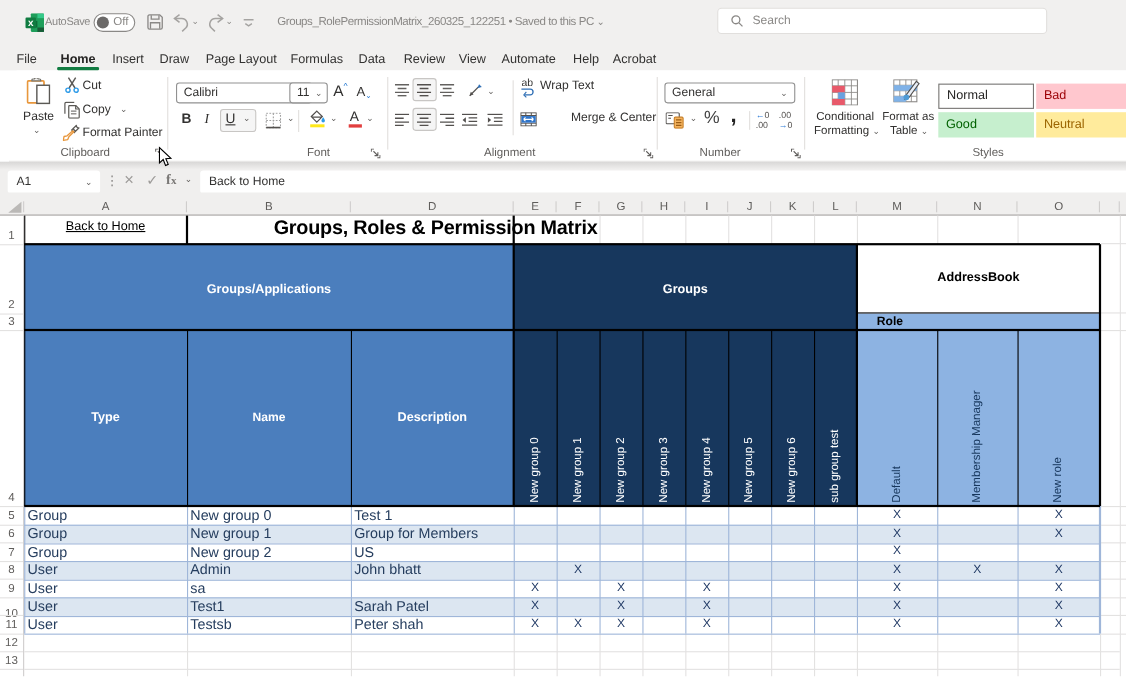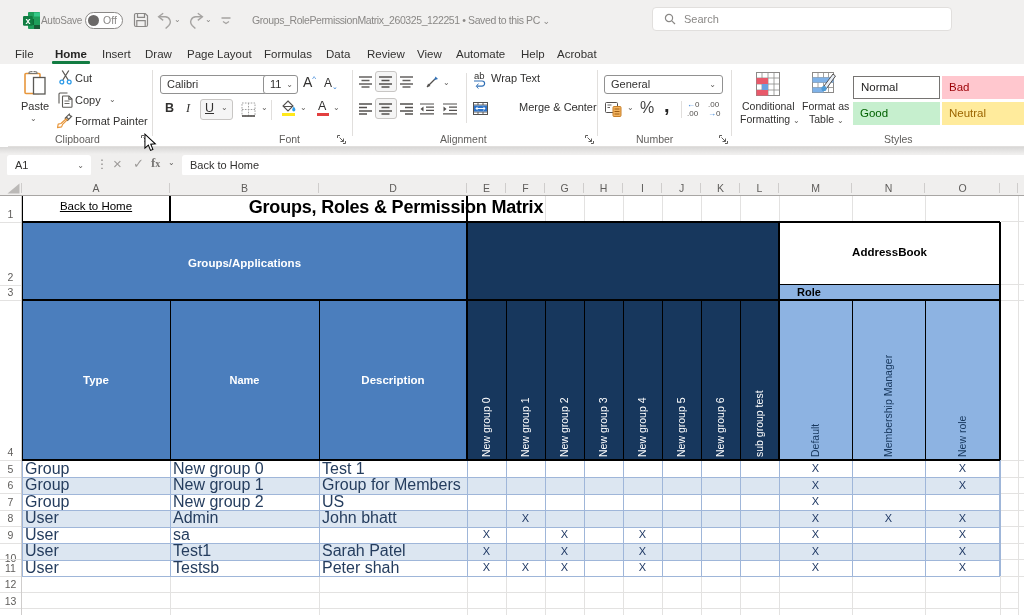--- a/index.html
+++ b/index.html
@@ -30,21 +30,21 @@
   .rh { position:absolute; left:0; width:21px; text-align:center; font-size:10.5px; color:#5f5d5b; }
   .gl { position:absolute; background:#e3e2e1; }
   .cell { position:absolute; font-size:11px; }
   .dkblue { background:#17375d; }
   .mdblue { background:#4b7ebd; }
   .ltblue { background:#8db3e2; }
   .band { background:#dce6f1; }
   .rot { position:absolute; top:277px; font-size:10.5px; line-height:13px; white-space:nowrap; transform:rotate(-90deg); transform-origin:0 0; }
   .blk { position:absolute; background:#000; }
   .xm { position:absolute; font-size:11px; color:#1f3864; text-align:center; }
-  .dtxt { position:absolute; font-size:16px; color:#253d5e; line-height:16px; padding-left:3px; white-space:nowrap; }
+  .dtxt { position:absolute; font-size:13px; color:#253d5e; line-height:16px; padding-left:3px; white-space:nowrap; }
 </style>
 </head>
 <body>
 <div id="top" class="abs">
 
   <svg class="abs" style="left:23px;top:12px" width="17" height="17" viewBox="0 0 17 17">
     <rect x="5" y="0" width="12" height="17" rx="1" fill="#1e9e5a"></rect>
     <rect x="11" y="0.5" width="6" height="4" fill="#35c989"></rect>
     <rect x="11" y="13" width="6" height="4" fill="#185c37"></rect>
     <rect x="5" y="7" width="6" height="6" fill="#0e6b38"></rect>
@@ -382,20 +382,21 @@
   <div class="gl" style="left:1000px;top:396px;width:1px;height:39px;"></div>
 
   <div class="cell mdblue" style="left:22px;top:42px;width:445px;height:78px;"></div>
   <div class="cell dkblue" style="left:467px;top:42px;width:312px;height:78px;"></div>
   <div class="cell ltblue" style="left:779px;top:105px;width:221px;height:15px;"></div>
   <div class="cell mdblue" style="left:22px;top:120px;width:445px;height:160px;"></div>
   <div class="cell dkblue" style="left:467px;top:120px;width:312px;height:160px;"></div>
   <div class="cell ltblue" style="left:779px;top:120px;width:221px;height:160px;"></div>
 
   <div class="abs" style="left:22px;top:77px;width:445px;text-align:center;color:#fff;font-weight:bold;font-size:11.5px;">Groups/Applications</div>
+  <div class="abs" style="left:467px;top:77px;width:312px;text-align:center;color:#fff;font-weight:bold;font-size:11.5px;">Groups</div>
   <div class="abs" style="left:779px;top:66px;width:221px;text-align:center;color:#000;font-weight:bold;font-size:11.5px;">AddressBook</div>
   <div class="abs" style="left:779px;top:106px;width:60px;text-align:center;color:#000;font-weight:bold;font-size:11px;">Role</div>
   <div class="abs" style="left:22px;top:194px;width:148px;text-align:center;color:#fff;font-weight:bold;font-size:11.5px;">Type</div>
   <div class="abs" style="left:170px;top:194px;width:149px;text-align:center;color:#fff;font-weight:bold;font-size:11px;">Name</div>
   <div class="abs" style="left:319px;top:194px;width:148px;text-align:center;color:#fff;font-weight:bold;font-size:11.5px;">Description</div>
 
   <div class="rot" style="left:480px;color:#fff;">New group 0</div>
   <div class="rot" style="left:519px;color:#fff;">New group 1</div>
   <div class="rot" style="left:558px;color:#fff;">New group 2</div>
   <div class="rot" style="left:597px;color:#fff;">New group 3</div>

